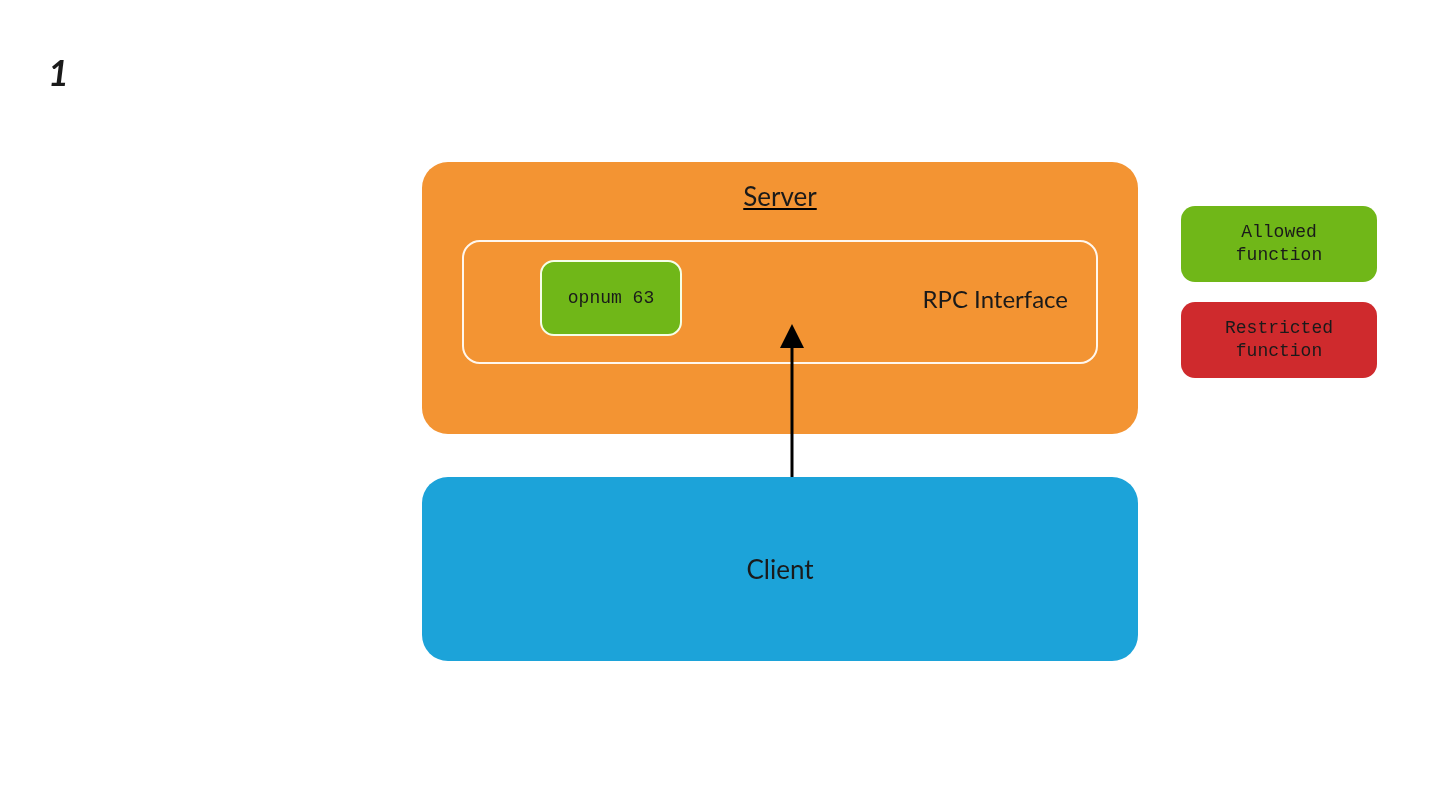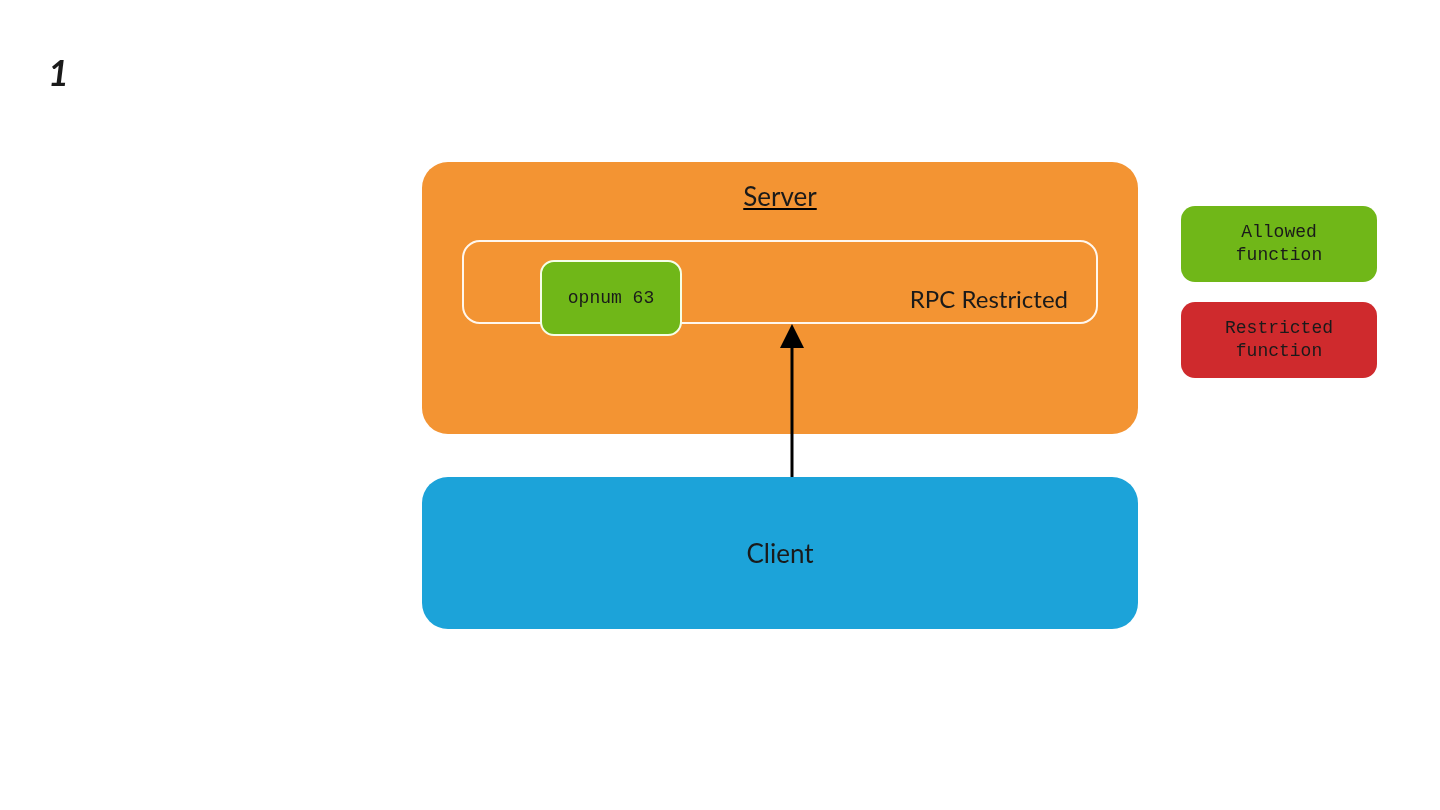--- a/index.html
+++ b/index.html
@@ -30,21 +30,21 @@
   .server-title {
     text-align: center;
     font-size: 26px;
     color: #1a1a1a;
   }
   .rpc-interface {
     position: absolute;
     left: 40px;
     top: 78px;
     width: 636px;
-    height: 84px;
+    height: 124px;
     border: 2px solid #fff7ee;
     border-radius: 18px;
   }
   .rpc-label {
     position: absolute;
     right: 28px;
     top: 42px;
     font-size: 24px;
     color: #1a1a1a;
   }
@@ -69,21 +69,21 @@
     left: 248px;
     background: #cf2a2d;
     border: 2px solid #ffecec;
   }
 
   .client-box {
     position: absolute;
     left: 422px;
     top: 477px;
     width: 716px;
-    height: 152px;
+    height: 184px;
     background: #1ca3d9;
     border-radius: 26px;
     display: flex;
     align-items: center;
     justify-content: center;
   }
   .client-title {
     font-size: 26px;
     color: #1a1a1a;
   }
@@ -125,21 +125,21 @@
 </style>
 </head>
 <body>
 
 <div class="page-number">1</div>
 
 <div class="server-box">
   <div class="server-title">Server</div>
   <div class="rpc-interface">
     <div class="opnum-box opnum-allowed mono">opnum 63</div>
-    <div class="rpc-label">RPC Restricted</div>
+    <div class="rpc-label">RPC Interface</div>
   </div>
 </div>
 
 <svg class="arrow-svg" viewBox="0 0 40 160">
   <defs>
     <marker id="ah" markerWidth="12" markerHeight="12" refX="6" refY="6" orient="auto">
       <path d="M2,2 L10,6 L2,10 Z" fill="#000"></path>
     </marker>
   </defs>
   <line x1="20" y1="150" x2="20" y2="8" stroke="#000" stroke-width="3" marker-end="url(#ah)"></line>

